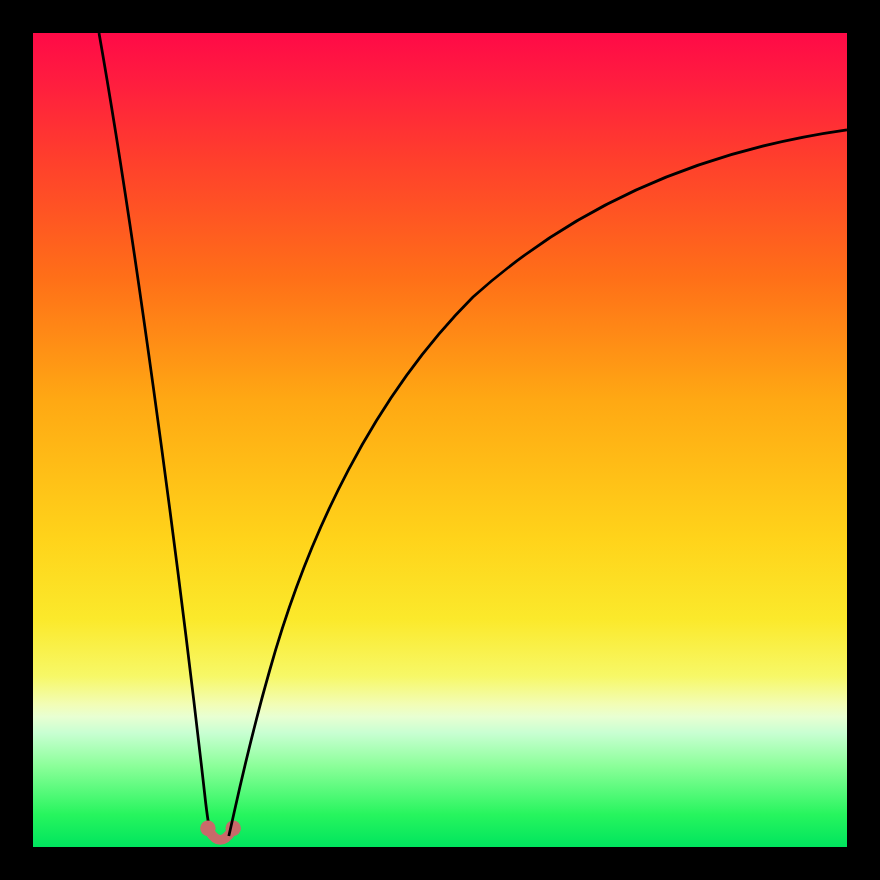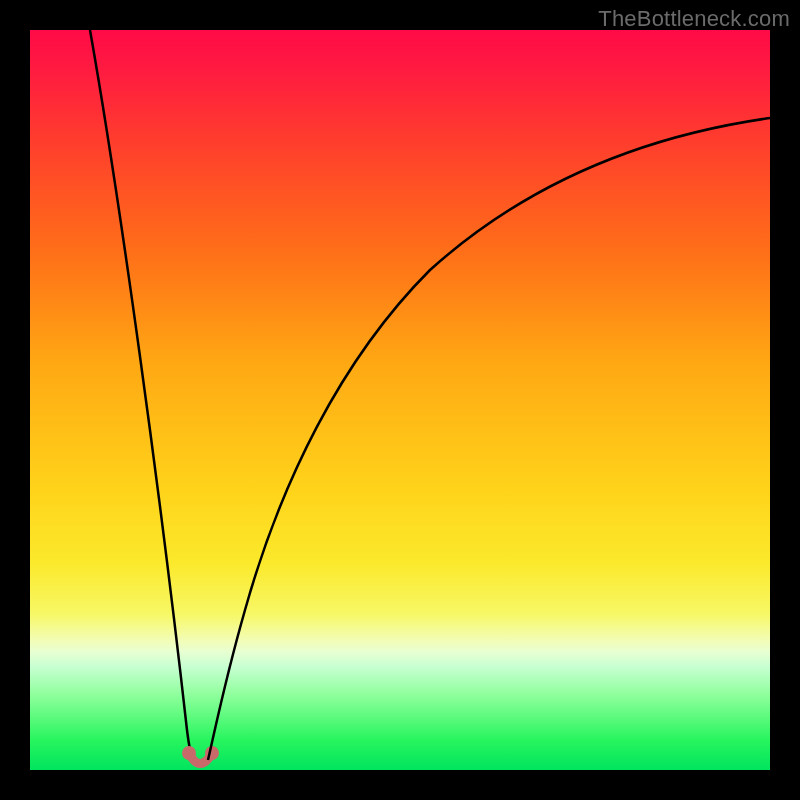--- a/index.html
+++ b/index.html
@@ -73,14 +73,13 @@
       <path d="M 160 725
                Q 170 742, 181 725" fill="none" stroke="#c96a6a" stroke-width="9" stroke-linecap="round"></path>
       <circle cx="159" cy="723" r="7" fill="#c96a6a"></circle>
       <circle cx="182" cy="723" r="7" fill="#c96a6a"></circle>
       <path d="M 178 730
                C 185 700, 195 650, 215 580
                C 250 455, 310 330, 400 240
                C 500 150, 620 105, 740 88" fill="none" stroke="#000" stroke-width="2.5"></path>
     </svg>
   </div>
-  <div class="watermark">TheBottleneck.com</div>
 </div>
 
 </body></html>

